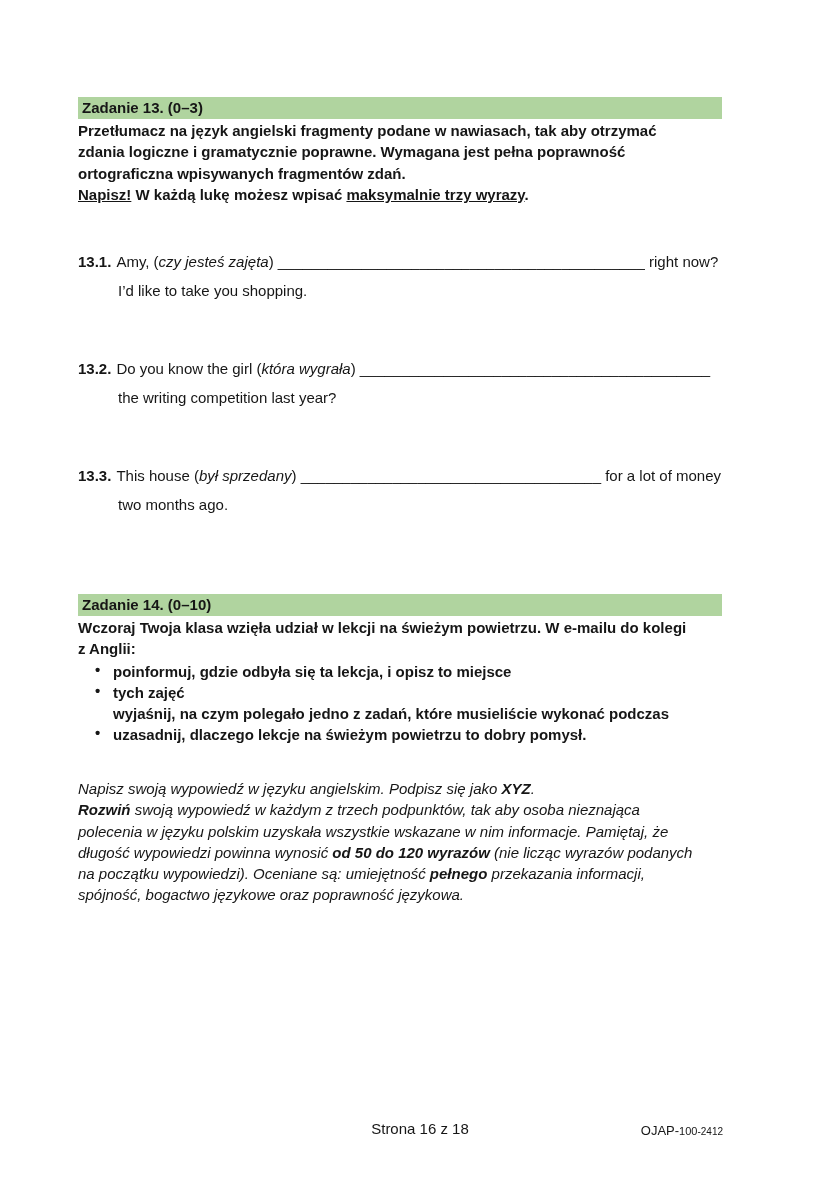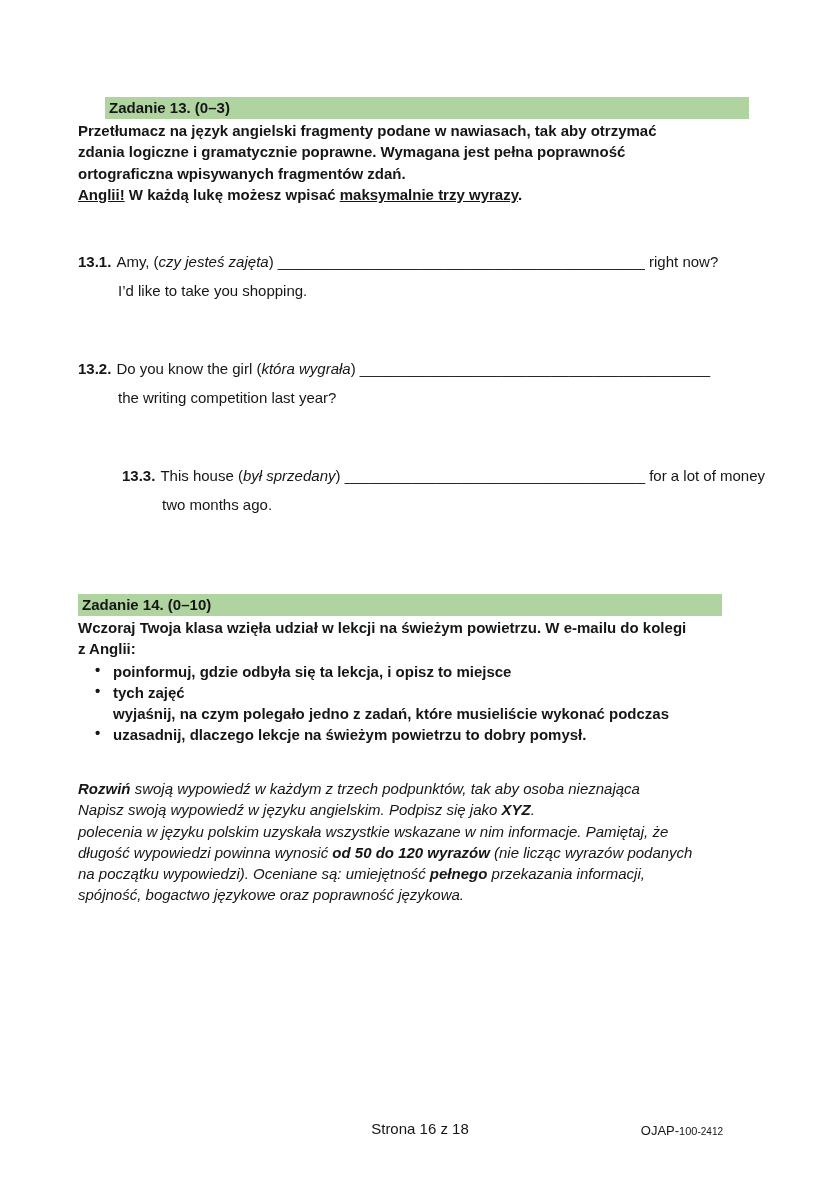--- a/index.html
+++ b/index.html
@@ -19,34 +19,34 @@
     left: 78px;
     width: 644px;
     height: 22px;
     line-height: 22px;
     padding-left: 4px;
     box-sizing: border-box;
     background: var(--header-bg, #b0d49f);
     font-weight: bold;
     white-space: nowrap;
   }
-  .bar13 { top: 97px; margin-left: 27px; }
+  .bar13 { top: 97px; }
   .bar14 { top: 594px; }
 
   .para { left: 78px; width: 660px; }
   .para .line { line-height: 21.3px; white-space: nowrap; }
   .bold { font-weight: bold; }
 
   .intro13 { top: 120px; }
   .intro14 { top: 617px; }
 
   .item { left: 78px; width: 660px; height: 50px; }
   .item13-1 { top: 253px; }
   .item13-2 { top: 360px; }
-  .item13-3 { top: 467px; margin-left: 44px; }
+  .item13-3 { top: 467px; }
   .item-line1 { position: absolute; top: 0; left: 0; white-space: nowrap; }
   .item-num { font-weight: bold; margin-right: 5px; }
   .item-line2 { position: absolute; top: 29px; left: 40px; white-space: nowrap; }
 
   .bullets { top: 661px; left: 78px; width: 650px; }
   .bullet { display: flex; padding-left: 17px; }
   .bullet .dot { width: 18px; flex: none; font-weight: bold; }
   .bullet .btext { flex: 1; font-weight: bold; }
   .bullet .bline { line-height: 21px; white-space: nowrap; }
 
@@ -75,21 +75,21 @@
 <body>
 
 <div class="page" style="color: rgb(22, 22, 22);">
 
   <div class="abs task-header bar13">Zadanie 13. (0–3)</div>
 
   <div class="abs para bold intro13">
     <div class="line"><span class="">Przetłumacz na język angielski fragmenty podane w nawiasach, tak aby otrzymać</span></div>
     <div class="line"><span class="">zdania logiczne i gramatycznie poprawne. Wymagana jest pełna poprawność</span></div>
     <div class="line"><span class="">ortograficzna wpisywanych fragmentów zdań.</span></div>
-    <div class="line"><span class="seg-u">Anglii!</span><span class=""> W każdą lukę możesz wpisać </span><span class="seg-u">maksymalnie trzy wyrazy</span><span class="">.</span></div>
+    <div class="line"><span class="seg-u">Napisz!</span><span class=""> W każdą lukę możesz wpisać </span><span class="seg-u">maksymalnie trzy wyrazy</span><span class="">.</span></div>
   </div>
 
   <div class="abs item item13-1">
     <div class="item-line1">
       <span class="item-num">13.1.</span><span><span class="">Amy, (</span><span class="seg-i ">czy jesteś zajęta</span><span class="">) </span><span class="seg-blank">____________________________________________</span><span class=""> right now?</span></span>
     </div>
     <div class="item-line2">I’d like to take you shopping.</div>
   </div>
 
   <div class="abs item item13-2">
@@ -129,22 +129,22 @@
     </div>
     <div class="bullet">
       <span class="dot">•</span>
       <div class="btext">
         <div class="bline">uzasadnij, dlaczego lekcje na świeżym powietrzu to dobry pomysł.</div>
       </div>
     </div>
   </div>
 
   <div class="abs para note">
+    <div class="line"><span class="">Napisz swoją wypowiedź w języku angielskim. Podpisz się jako </span><span class="seg-b ">XYZ</span><span class="">.</span></div>
     <div class="line"><span class="seg-b ">Rozwiń</span><span class=""> swoją wypowiedź w każdym z trzech podpunktów, tak aby osoba nieznająca</span></div>
-    <div class="line"><span class="">Napisz swoją wypowiedź w języku angielskim. Podpisz się jako </span><span class="seg-b ">XYZ</span><span class="">.</span></div>
     <div class="line"><span class="">polecenia w języku polskim uzyskała wszystkie wskazane w nim informacje. Pamiętaj, że</span></div>
     <div class="line"><span class="">długość wypowiedzi powinna wynosić </span><span class="seg-b ">od 50 do 120 wyrazów</span><span class=""> (nie licząc wyrazów podanych</span></div>
     <div class="line"><span class="">na początku wypowiedzi). Oceniane są: umiejętność </span><span class="seg-b ">pełnego</span><span class=""> przekazania informacji,</span></div>
     <div class="line"><span class="">spójność, bogactwo językowe oraz poprawność językowa.</span></div>
   </div>
 
   <div class="abs footer">
     <div class="page-num">Strona 16 z 18</div>
     <div class="exam-code"><span class="c0">OJAP-</span><span class="c1">100</span><span class="c2">-2412</span></div>
   </div>

